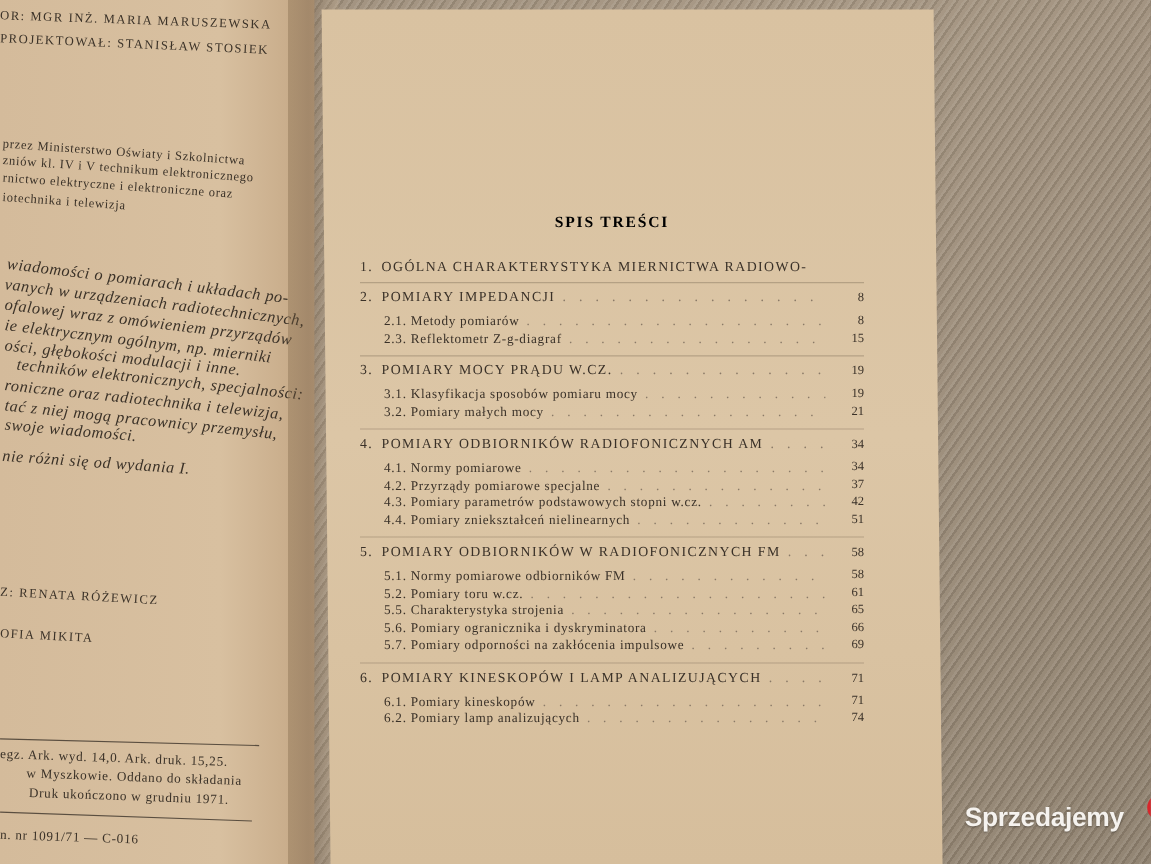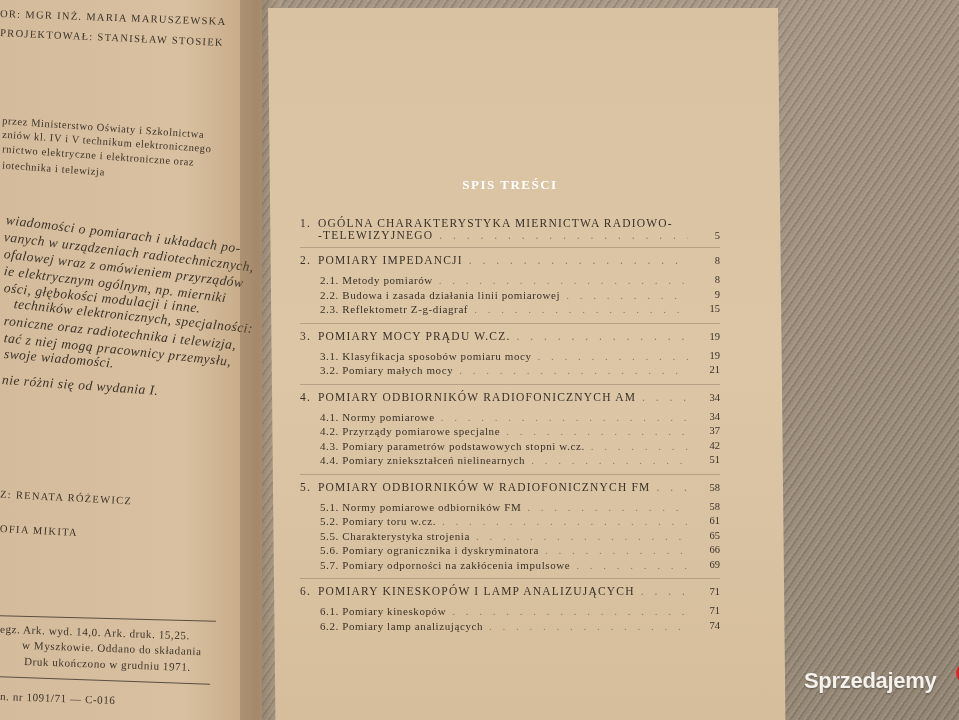--- a/index.html
+++ b/index.html
@@ -35,21 +35,21 @@
   .small { font-size: 10.5px; letter-spacing: 0.6px; }
   .imprint { font-size: 11px; letter-spacing: 0.6px; }
   .rule { position: absolute; height: 1px; background: #5a4e40; }
 
   .toc {
     position: absolute; left: 300px; top: 170px; width: 420px;
     color: #3a3128;
   }
   .toc-title {
     text-align: center; font-weight: bold; font-size: 13px; letter-spacing: 1.5px;
-    margin: 7px 0 24px 0; color: #ffffff;
+    margin: 7px 0 24px 0; color: #000000;
   }
   .chapter {
     display: flex; align-items: baseline; font-size: 11.5px; letter-spacing: 1.2px;
     text-transform: uppercase; margin-top: 6px;
   }
   .chapter .num { width: 18px; flex: none; }
   .entry-text { flex: none; }
   .leader { flex: 1; overflow: hidden; white-space: nowrap; color: #8a7a68; margin: 0 6px; letter-spacing: 4px; }
   .leader::after { content: ". . . . . . . . . . . . . . . . . . . . . . . . . . . . . . . . . . . . . . . . . . . . . . . . . ."; }
   .page { flex: none; width: 26px; text-align: right; font-size: 10.5px; letter-spacing: 0; }
@@ -112,43 +112,33 @@
 <div class="right-page"></div>
 
 <div class="toc">
   <div class="toc-title">SPIS TREŚCI</div>
 
   <div class="chap-wrap">
     <div class="chapter">
       <span class="num">1.</span>
       <span class="entry-text">OGÓLNA CHARAKTERYSTYKA MIERNICTWA RADIOWO-</span>
     </div>
-    <div class="chap-line2">
-      <span class="entry-text">-TELEWIZYJNEGO</span>
-      <span class="leader"></span>
-      <span class="page">5</span>
-    </div>
   </div>
 
   <div class="chap-wrap">
     <div class="chapter">
       <span class="num">2.</span>
       <span class="entry-text">POMIARY IMPEDANCJI</span>
       <span class="leader"></span>
       <span class="page">8</span>
     </div>
     <div class="sub sub-first">
       <span class="entry-text">2.1. Metody pomiarów</span>
       <span class="leader"></span>
       <span class="page">8</span>
-    </div>
-    <div class="sub">
-      <span class="entry-text">2.2. Budowa i zasada działania linii pomiarowej</span>
-      <span class="leader"></span>
-      <span class="page">9</span>
     </div>
     <div class="sub">
       <span class="entry-text">2.3. Reflektometr Z-g-diagraf</span>
       <span class="leader"></span>
       <span class="page">15</span>
     </div>
   </div>
 
   <div class="chap-wrap">
     <div class="chapter">

